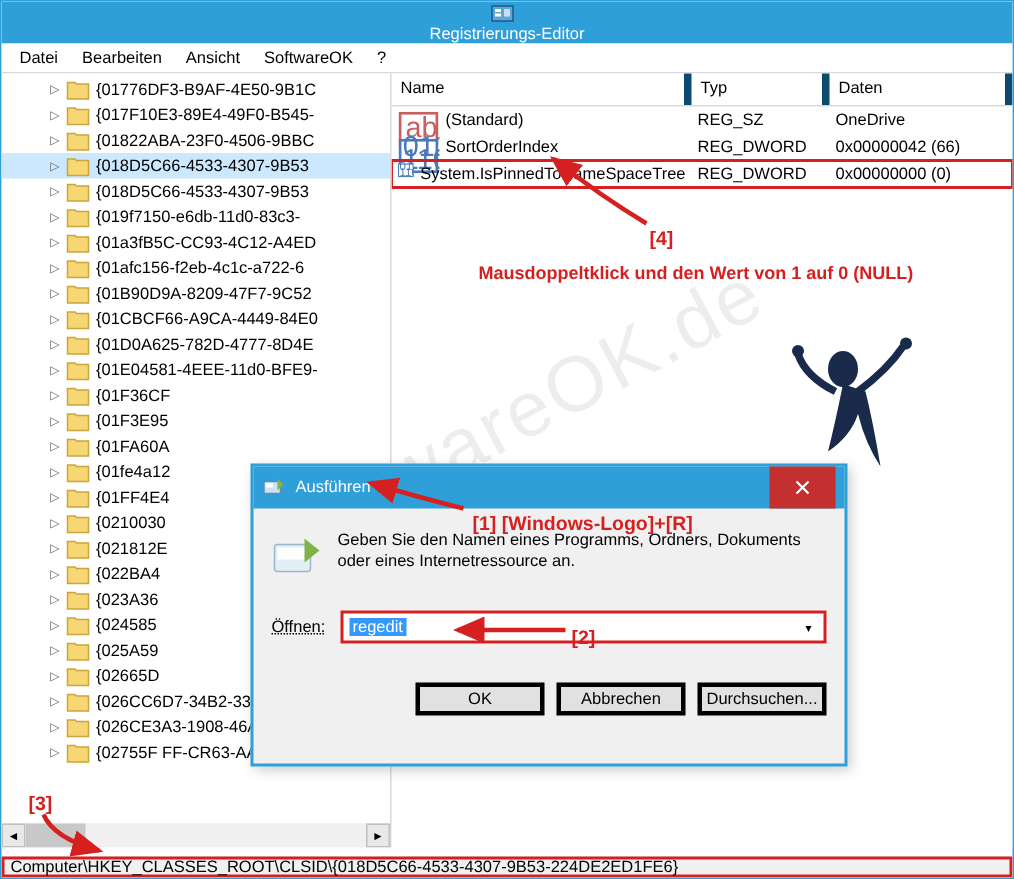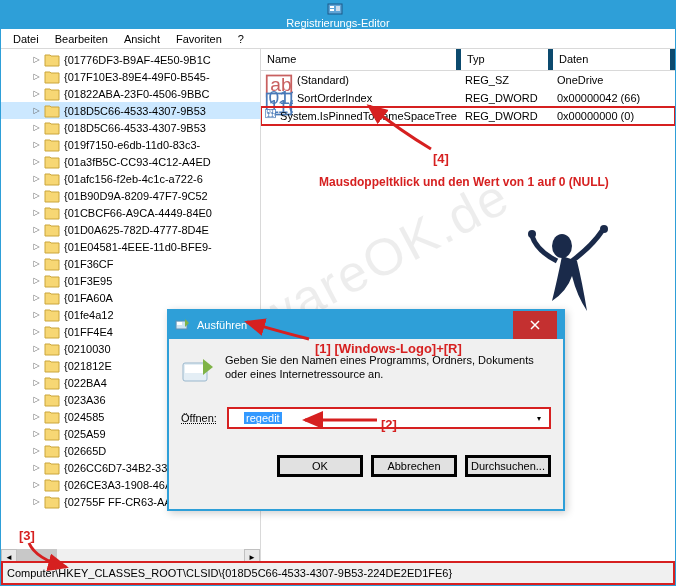--- a/index.html
+++ b/index.html
@@ -34,35 +34,35 @@
 .list-header .col { padding: 4px 6px; border-right: 5px solid #0c4a6e; }
 .col-name { width: 200px; }
 .col-type { width: 92px; }
 .col-data { flex: 1; }
 .list-row { display: flex; align-items: center; height: 18px; }
 .list-row .cell { padding: 0 4px; display: flex; align-items: center; }
 .list-row .ic { width: 28px; height: 16px; margin-right: 4px; }
 .list-row.hl { outline: 2px solid #d62020; outline-offset: -1px; }
 
 
-.statusbar { position: absolute; bottom: 0; left: 0; right: 0; height: 24px; background: #f0f0f0; border: 2px solid #d62020; padding: 1px 4px; display: flex; align-items: center; }
+.statusbar { position: absolute; bottom: 0; left: 0; right: 0; height: 14px; background: #f0f0f0; border: 2px solid #d62020; padding: 1px 4px; display: flex; align-items: center; }
 
 
 .run-dialog { position: absolute; left: 166px; top: 308px; width: 398px; height: 202px; border: 2px solid #2e9fd8; background: #f0f0f0; box-shadow: 2px 2px 8px rgba(0,0,0,.2); z-index: 50; }
 .run-title { height: 28px; background: #2e9fd8; display: flex; align-items: center; padding: 0 6px; color: #fff; }
 .run-title .run-ic { width: 16px; height: 16px; margin-right: 6px; }
 .run-close { margin-left: auto; width: 44px; height: 28px; background: #c43030; display: flex; align-items: center; justify-content: center; }
 .run-body { padding: 14px 12px 10px 12px; }
 .run-top { display: flex; }
 .run-bigicon { width: 34px; height: 34px; margin-right: 10px; margin-top: 2px; }
 .run-desc { flex: 1; font-size: 11px; color: #000; line-height: 1.3; }
 .run-openrow { display: flex; align-items: center; margin-top: 18px; }
 .run-openlbl { width: 46px; text-decoration: underline dotted; }
 .run-combo { flex: 1; height: 22px; border: 2px solid #d62020; background: #fff; display: flex; align-items: center; padding: 0 4px; position: relative; }
-.run-combo .val { background: #3399ff; color: #fff; padding: 0 2px; font-size: 11px; margin-left: 11px; }
+.run-combo .val { background: #3399ff; color: #fff; padding: 0 2px; font-size: 11px; }
 .run-combo .dd { position: absolute; right: 2px; top: 2px; bottom: 2px; width: 16px; display: flex; align-items: center; justify-content: center; font-size: 8px; }
 .run-btns { display: flex; justify-content: flex-end; gap: 8px; margin-top: 26px; }
 .run-btns button { width: 86px; height: 22px; background: #e1e1e1; border: 3px solid #000000; font-size: 11px; }
 
 
 .anno { position: absolute; color: #d62020; font-weight: bold; font-size: 13px; z-index: 60; pointer-events: none; }
 .anno.small { font-size: 12px; }
 .arrow-svg { position: absolute; z-index: 55; pointer-events: none; }
 
 
@@ -85,21 +85,21 @@
         <rect x="9" y="5" width="4" height="5" fill="#cde"></rect>
       </svg>
   </span>
   <span>Registrierungs-Editor</span>
 </div>
 
 <div class="menubar">
   <span>Datei</span>
   <span>Bearbeiten</span>
   <span>Ansicht</span>
-  <span>Favoriten</span>
+  <span>SoftwareOK</span>
   <span>?</span>
 </div>
 
 <div class="body">
   <div class="tree">
     <div class="tree-inner" id="tree-inner">
         <div class="tree-row">
           <span class="exp">▷</span>
           <span class="folder">
             <svg viewBox="0 0 16 14">

